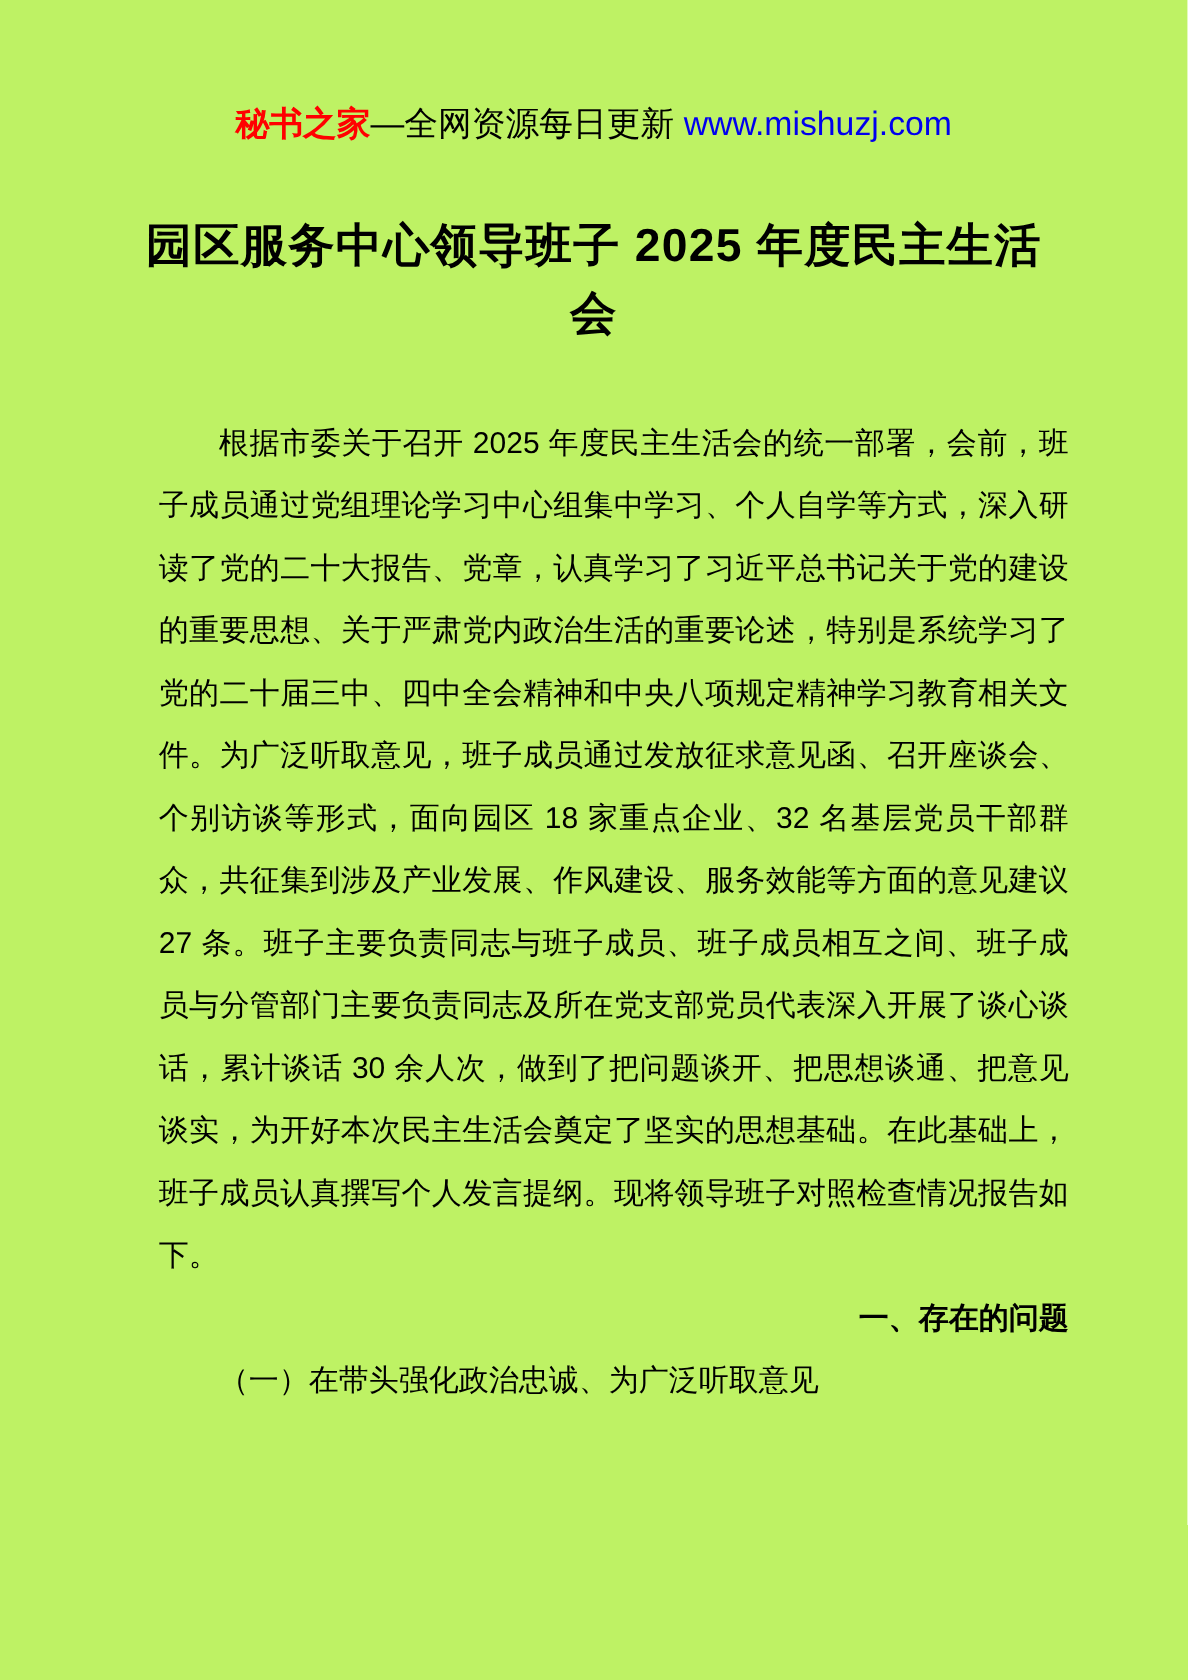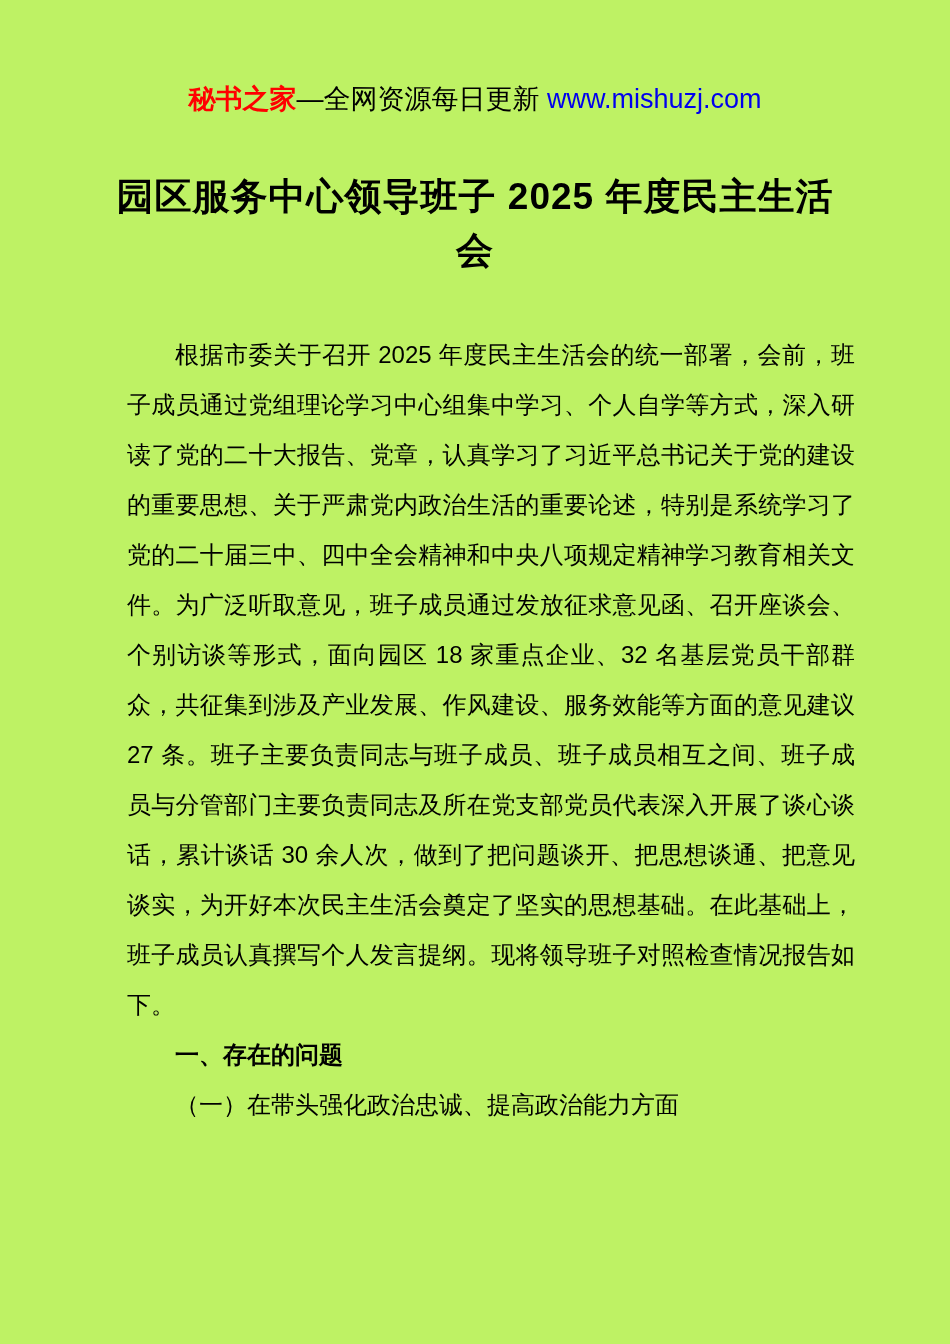--- a/index.html
+++ b/index.html
@@ -51,20 +51,21 @@
   .para {
     margin: 0;
     text-align: justify;
     text-justify: inter-character;
     text-indent: 2em;
   }
   .section-heading {
     margin: 0;
     font-weight: bold;
     text-indent: 2em;
+    text-align: right;
   }
   .subsection-heading {
     margin: 0;
     font-weight: normal;
     text-indent: 2em;
   }
 </style>
 </head>
 <body>
 
@@ -74,16 +75,16 @@
     <span class="site-name">秘书之家</span><span class="tagline">—全网资源每日更新 </span><a class="url" href="#">www.mishuzj.com</a>
   </div>
 
   <div class="doc-title">
     <div>园区服务中心领导班子 2025 年度民主生活会</div>
   </div>
 
   <div class="doc-body">
     <p class="para">根据市委关于召开 2025 年度民主生活会的统一部署，会前，班子成员通过党组理论学习中心组集中学习、个人自学等方式，深入研读了党的二十大报告、党章，认真学习了习近平总书记关于党的建设的重要思想、关于严肃党内政治生活的重要论述，特别是系统学习了党的二十届三中、四中全会精神和中央八项规定精神学习教育相关文件。为广泛听取意见，班子成员通过发放征求意见函、召开座谈会、个别访谈等形式，面向园区 18 家重点企业、32 名基层党员干部群众，共征集到涉及产业发展、作风建设、服务效能等方面的意见建议 27 条。班子主要负责同志与班子成员、班子成员相互之间、班子成员与分管部门主要负责同志及所在党支部党员代表深入开展了谈心谈话，累计谈话 30 余人次，做到了把问题谈开、把思想谈通、把意见谈实，为开好本次民主生活会奠定了坚实的思想基础。在此基础上，班子成员认真撰写个人发言提纲。现将领导班子对照检查情况报告如下。</p>
     <p class="section-heading">一、存在的问题</p>
-    <p class="subsection-heading">（一）在带头强化政治忠诚、提高政治能力方面</p>
+    <p class="subsection-heading">（一）在带头强化政治忠诚、为广泛听取意见</p>
   </div>
 
 </div>
 
 </body></html>

